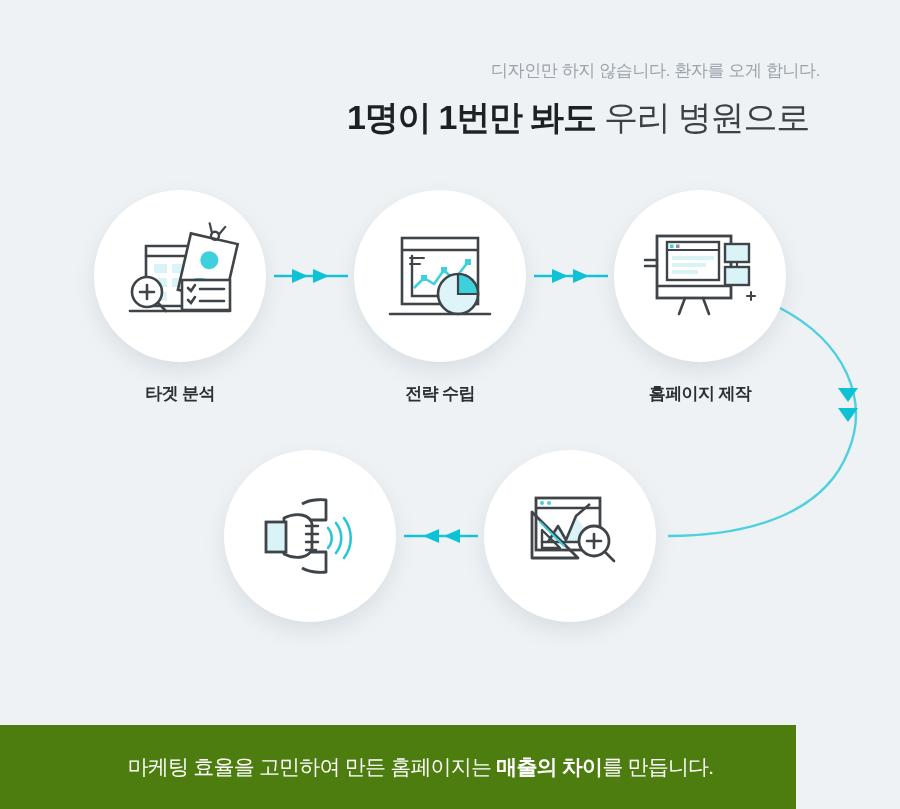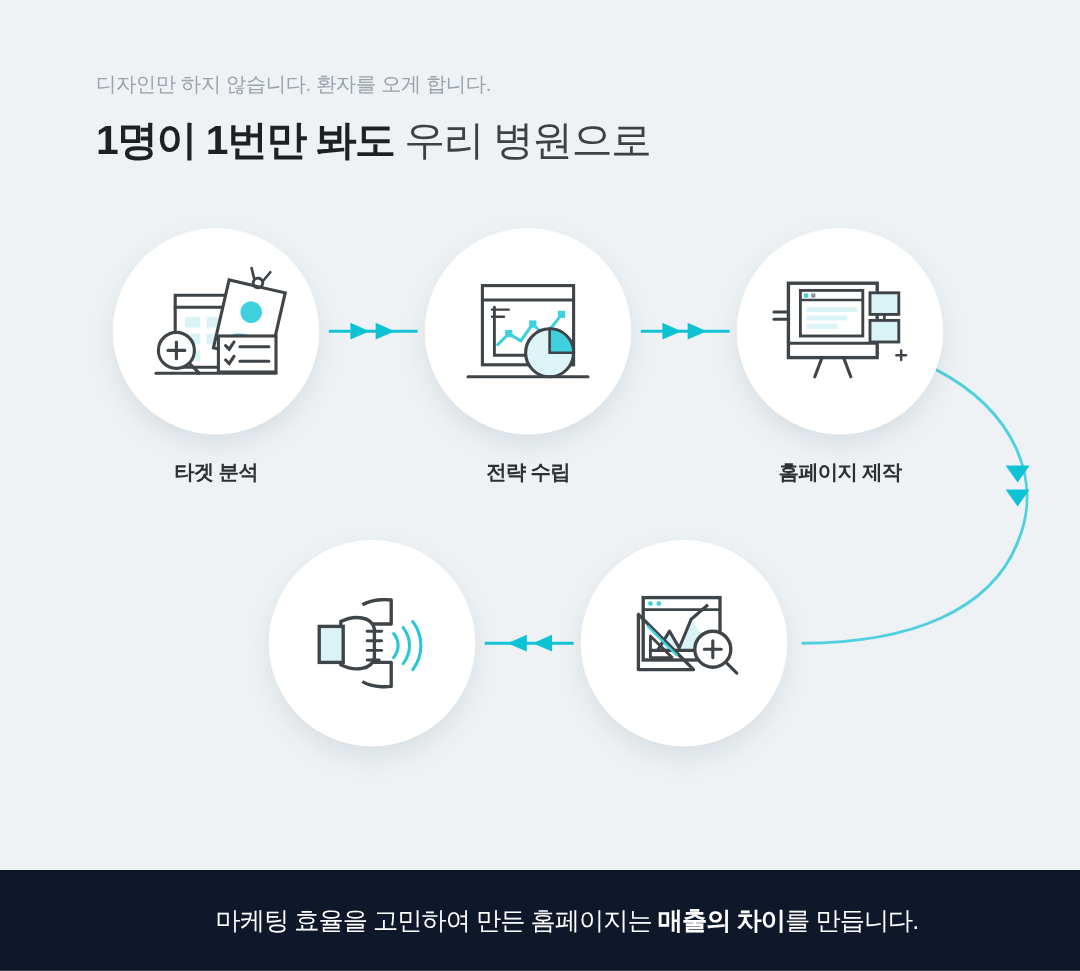--- a/index.html
+++ b/index.html
@@ -22,32 +22,33 @@
     height: 809px;
     background: #eef2f5;
   }
 
   
   .header {
     position: absolute;
     left: 80px;
     top: 60px;
     width: 740px;
+    text-align: right;
   }
   .subtitle {
     font-size: 17px;
     color: #9aa3ab;
     letter-spacing: -0.4px;
     line-height: 1.3;
     margin: 0 0 14px 0;
     font-weight: 400;
     white-space: nowrap;
   }
   .title {
-    margin: 0;
+    margin: 11px;
     font-size: 34px;
     line-height: 1.25;
     letter-spacing: -1.2px;
     color: #3c4146;
     font-weight: 400;
     white-space: nowrap;
   }
   .title .strong {
     font-weight: 800;
     color: #1d2124;
@@ -102,23 +103,23 @@
   .node-2 { left: 350px; top: 0px; }
   .node-3 { left: 610px; top: 0px; }
   .node-4 { left: 480px; top: 260px; }
   .node-5 { left: 220px; top: 260px; }
 
   
   .banner {
     position: absolute;
     left: 0;
     bottom: 0;
-    width: 900px;
+    width: 796px;
     height: 84px;
-    background: #0f172a;
+    background: #4d7c0f;
     display: flex;
     align-items: center;
     justify-content: center;
     padding-left: 45px;
   }
   .banner-text {
     color: #ffffff;
     font-size: 21px;
     letter-spacing: -0.8px;
     font-weight: 400;

